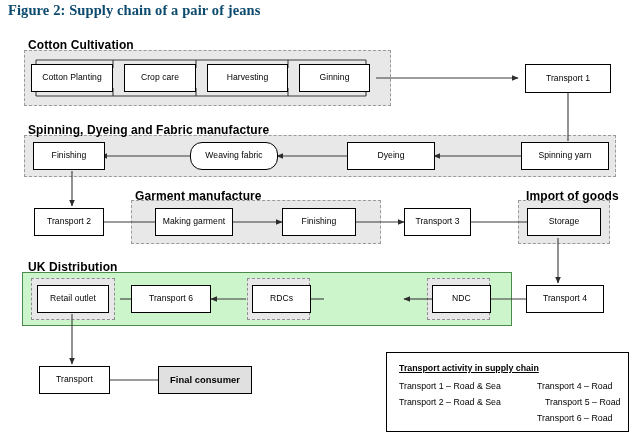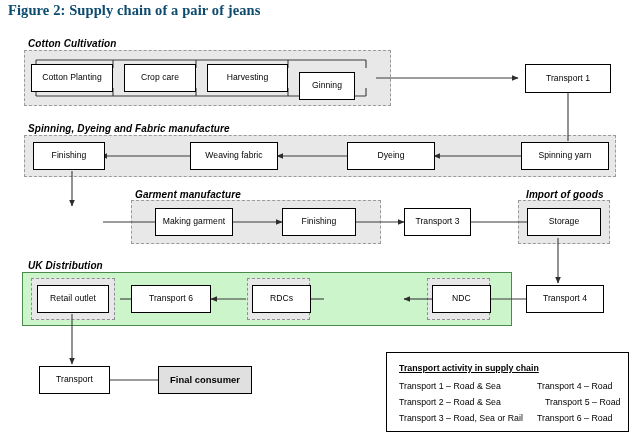--- a/index.html
+++ b/index.html
@@ -22,22 +22,22 @@
 
   
   #wires{position:absolute;left:0;top:0;width:640px;height:442px;}
 
   
   .band{position:absolute;box-sizing:border-box;}
   .band.grey{background:#e8e8e8;border:1px dashed #9a9a9a;}
   .band.green{background:#ccf5cc;border:1.5px solid #4a8a4a;}
   .subbox{position:absolute;box-sizing:border-box;background:#e8e8e8;border:1px dashed #8f8f8f;}
   .band-label{
-    position:absolute;font-size:10px;font-weight:bold;color:#000;
-    white-space:nowrap;letter-spacing:.1px;font-style:italic;
+    position:absolute;font-size:12px;font-weight:bold;color:#000;
+    white-space:nowrap;letter-spacing:.1px;
   }
 
   
   .node{
     position:absolute;box-sizing:border-box;
     background:#ffffff;border:1px solid #000000;
     display:flex;align-items:center;justify-content:center;
     font-size:8.6px;color:#000;text-align:center;line-height:1.05;
     letter-spacing:.05px;
   }
@@ -127,45 +127,45 @@
       <path d="M72,314 L72,364" marker-end="url(#arrow)"></path>
 
       <path d="M110,380 L158,380"></path>
 
     </g>
   </svg>
 
   <div class="node" style="left:31px;top:64px;width:82px;height:28px;">Cotton Planting</div>
   <div class="node" style="left:124px;top:64px;width:72px;height:28px;">Crop care</div>
   <div class="node" style="left:207px;top:64px;width:81px;height:28px;text-align:right;">Harvesting</div>
-  <div class="node" style="left:299px;top:72px;width:56px;height:28px;">Ginning</div>
+  <div class="node" style="left:299px;top:64px;width:71px;height:28px;">Ginning</div>
   <div class="node" style="left:525px;top:64px;width:86px;height:29px;text-align:right;">Transport 1</div>
 
   <div class="node" style="left:33px;top:142px;width:72px;height:28px;">Finishing</div>
-  <div class="node" style="left:190px;top:142px;width:88px;height:28px;">Weaving fabric</div>
+  <div class="node" style="left:190px;top:142px;width:88px;height:28px;border-radius:12px;">Weaving fabric</div>
   <div class="node" style="left:347px;top:142px;width:88px;height:28px;">Dyeing</div>
   <div class="node" style="left:521px;top:142px;width:88px;height:28px;">Spinning yarn</div>
 
+  <div class="node" style="left:34px;top:208px;width:70px;height:28px;">Transport 2</div>
   <div class="node" style="left:155px;top:208px;width:78px;height:28px;">Making garment</div>
   <div class="node" style="left:282px;top:208px;width:74px;height:28px;">Finishing</div>
   <div class="node" style="left:404px;top:208px;width:67px;height:28px;">Transport 3</div>
   <div class="node" style="left:527px;top:208px;width:74px;height:28px;text-align:center;">Storage</div>
 
   <div class="node" style="left:37px;top:285px;width:72px;height:28px;">Retail outlet</div>
   <div class="node" style="left:131px;top:285px;width:80px;height:28px;">Transport 6</div>
   <div class="node" style="left:252px;top:285px;width:59px;height:28px;">RDCs</div>
   <div class="node" style="left:432px;top:285px;width:59px;height:28px;">NDC</div>
   <div class="node" style="left:526px;top:285px;width:78px;height:28px;">Transport 4</div>
 
   <div class="node" style="left:39px;top:366px;width:71px;height:28px;">Transport</div>
   <div class="node filled" style="left:158px;top:366px;width:94px;height:28px;">Final consumer</div>
 
   <div class="legend" style="left:386px;top:352px;width:243px;height:80px;">
     <div class="legend-title">Transport activity in supply chain</div>
     <div class="legend-row" style="left:12px;top:28px;">Transport 1 – Road &amp; Sea</div>
     <div class="legend-row" style="left:12px;top:44px;">Transport 2 – Road &amp; Sea</div>
-    <div class="legend-row" style="left:12px;top:60px;">Transport 3 – Road, Sea or Rail</div>
     <div class="legend-row" style="left:150px;top:28px;">Transport 4 – Road</div>
     <div class="legend-row" style="left:158px;top:44px;">Transport 5 – Road</div>
     <div class="legend-row" style="left:150px;top:60px;">Transport 6 – Road</div>
   </div>
 
 </div>
 
 </body></html>

